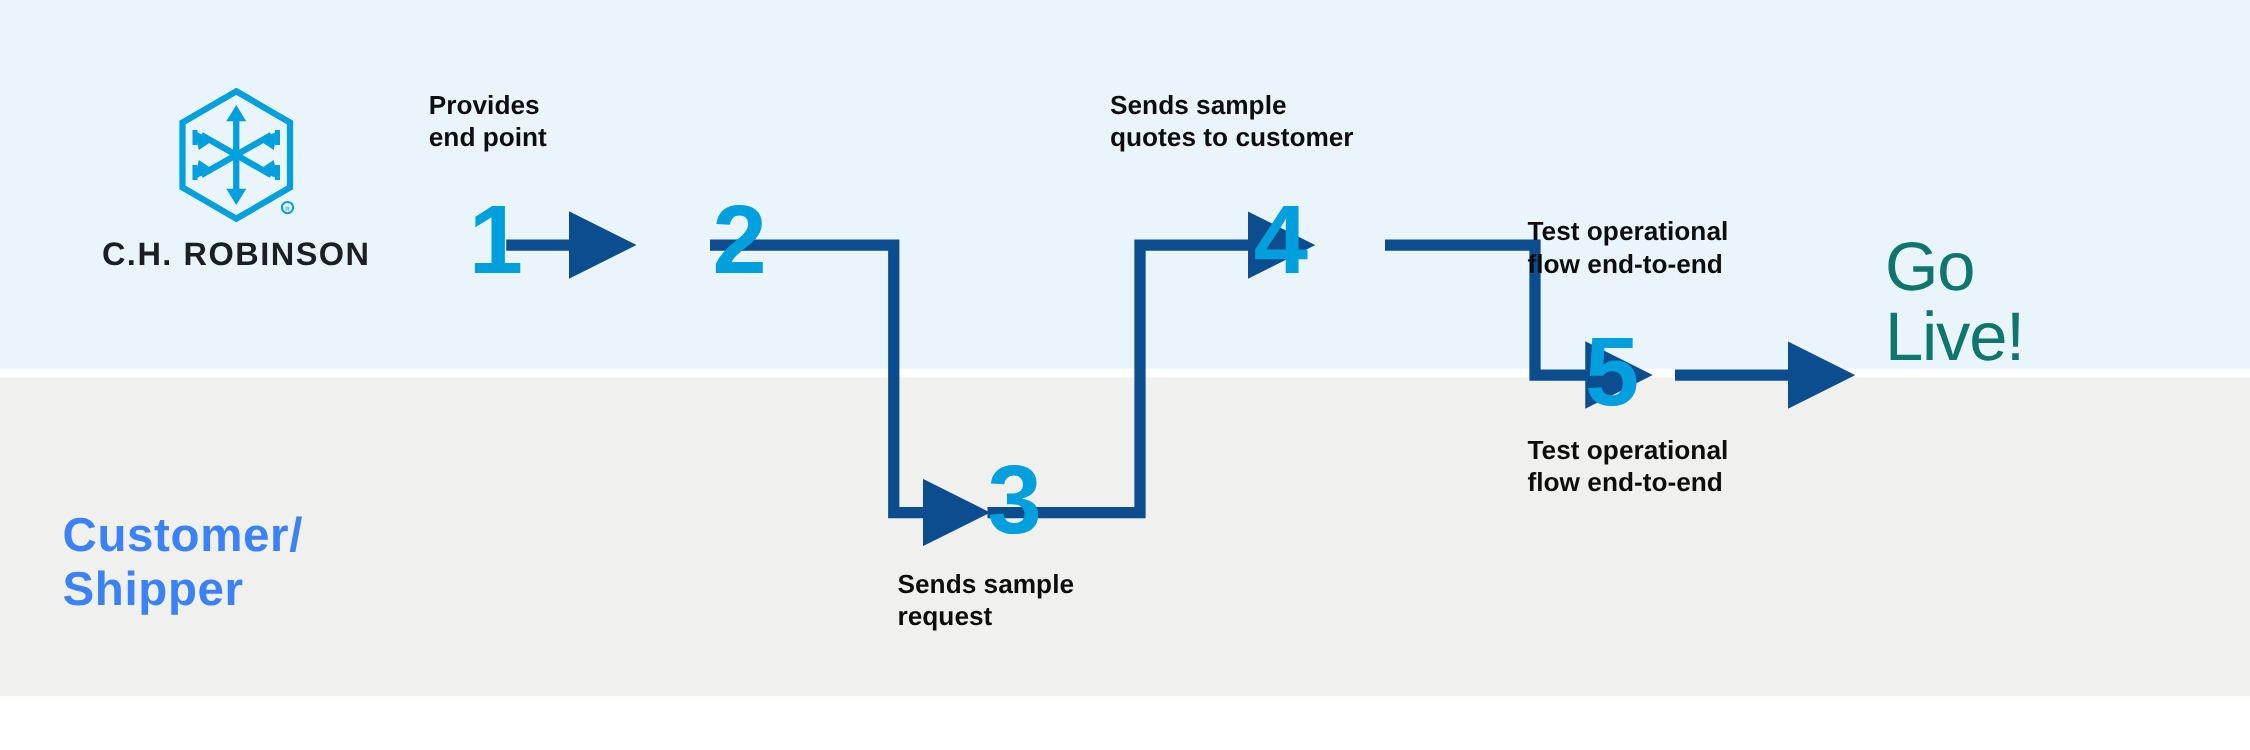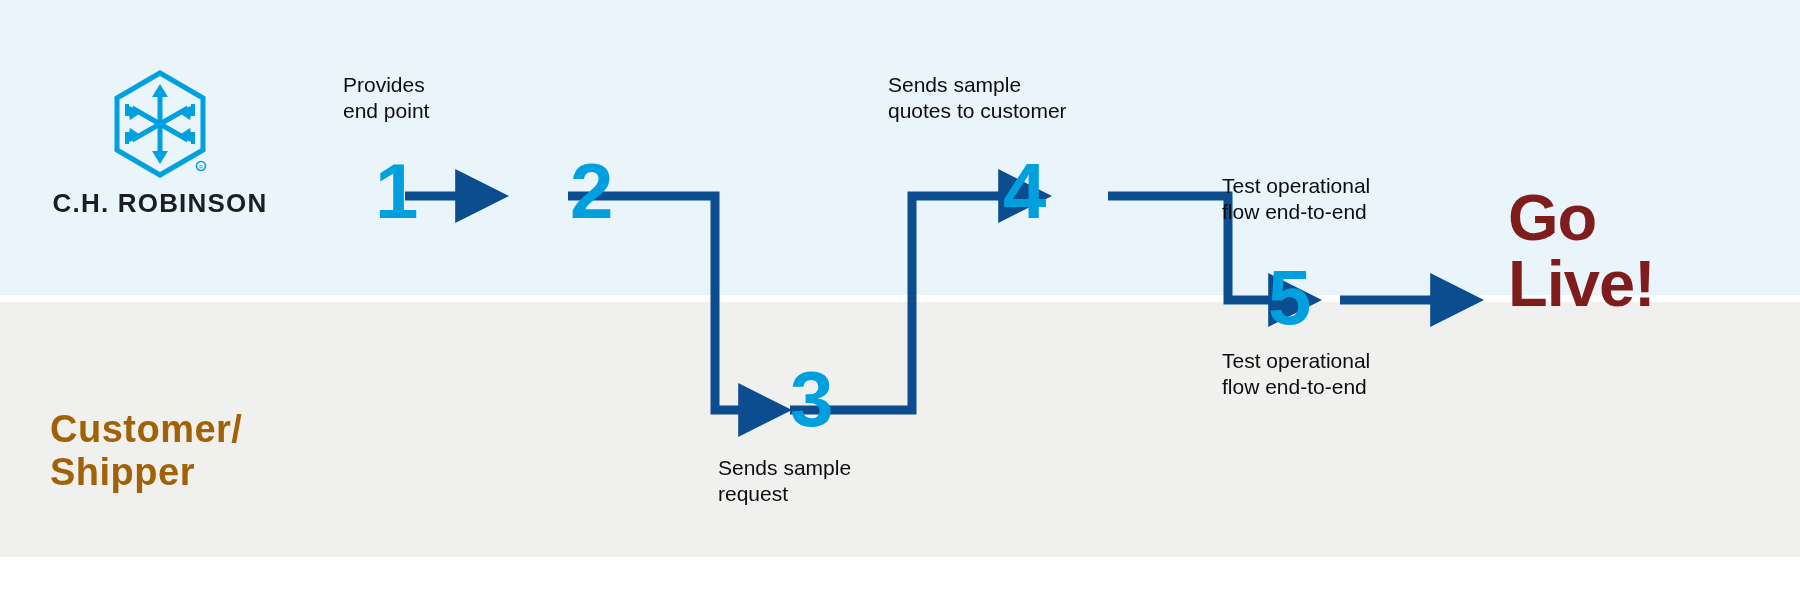--- a/index.html
+++ b/index.html
@@ -30,21 +30,21 @@
   }
   #band-bottom {
     top: 302px;
     height: 255px;
     background: #f0f0ef;
   }
 
   
   #logo-block {
     position: absolute;
-    left: 30px;
+    left: 59px;
     top: 70px;
     width: 260px;
     text-align: center;
   }
   #logo-mark {
     width: 96px;
     height: 108px;
     margin: 0 auto;
     display: block;
   }
@@ -59,53 +59,53 @@
 
   
   #lane-label {
     position: absolute;
     left: 50px;
     top: 408px;
     width: 330px;
     font-size: 38px;
     font-weight: bold;
     line-height: 1.12;
-    color: #a16207;
+    color: #3b82f6;
     letter-spacing: 0.5px;
   }
 
   
   .caption {
     position: absolute;
     font-size: 21px;
-    font-weight: normal;
+    font-weight: bold;
     line-height: 1.24;
     color: #0d0d0d;
     white-space: pre-line;
   }
 
   
   .step-num {
     position: absolute;
     font-size: 78px;
     font-weight: bold;
     line-height: 1;
     color: #00a0df;
     letter-spacing: -1px;
   }
 
   
   #go-live {
     position: absolute;
     left: 1508px;
     top: 185px;
-    font-size: 65px;
-    font-weight: bold;
+    font-size: 55px;
+    font-weight: normal;
     line-height: 1.02;
-    color: #7f1d1d;
+    color: #0f766e;
     white-space: pre-line;
     letter-spacing: -1px;
   }
 
   
   #connectors {
     position: absolute;
     left: 0;
     top: 0;
     width: 1800px;

